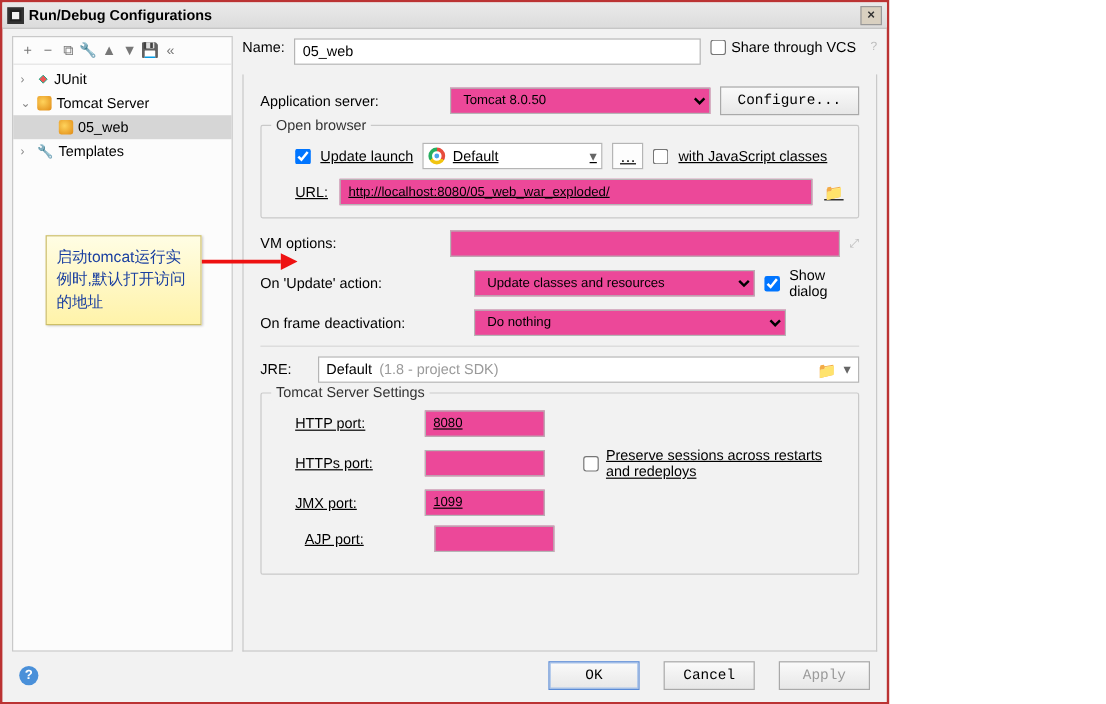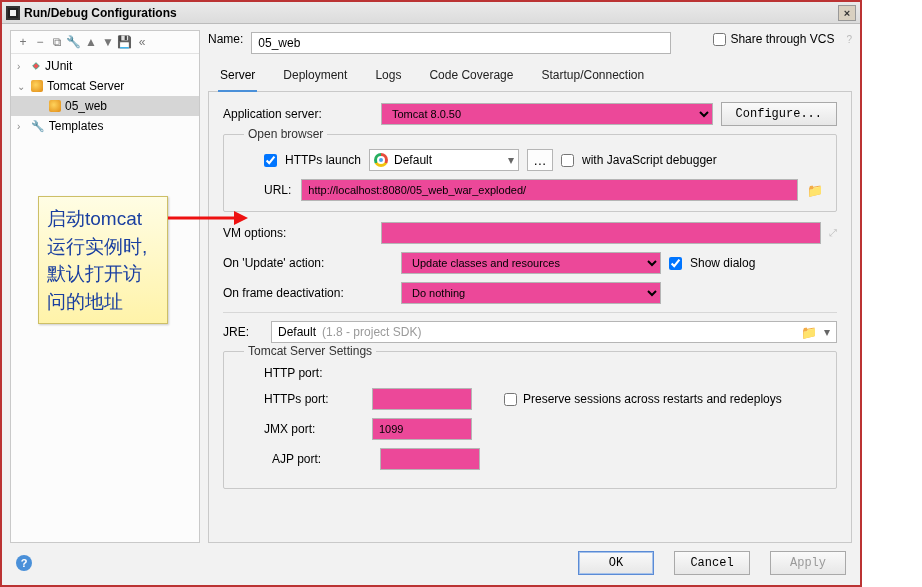--- a/index.html
+++ b/index.html
@@ -1,17 +1,17 @@
 <!DOCTYPE html>
 <html><head>
 <meta charset="utf-8">
 <style>
   * { box-sizing: border-box; margin: 0; padding: 0; }
   body { font-family: "Segoe UI", Tahoma, sans-serif; font-size: 12px; background: #fff; }
-  .window { width: 862px; height: 587px; border: 2px solid #b33; position: relative; background: #f2f2f2; display: flex; flex-direction: column; }
+  .window { width: 741px; height: 587px; border: 2px solid #b33; position: relative; background: #f2f2f2; display: flex; flex-direction: column; }
   .titlebar { height: 22px; background: linear-gradient(#eaeaea,#dcdcdc); display: flex; align-items: center; border-bottom: 1px solid #bbb; padding: 0 4px; }
   .titlebar .sysicon { width: 14px; height: 14px; background: #333; margin-right: 4px; display:flex; align-items:center; justify-content:center;}
   .titlebar .title { font-weight: bold; font-size: 12px; }
   .titlebar .close { margin-left: auto; width: 18px; height: 16px; background:#d9d0c0; border:1px solid #999; display:flex; align-items:center; justify-content:center; font-size:11px; font-weight:bold; color:#333;}
   .body { flex: 1; display: flex; flex-direction: column; padding: 6px 8px 6px 8px; }
   .main { flex: 1; display: flex; gap: 8px; min-height:0; }
   .left { width: 190px; border: 1px solid #c9c9c9; background: #fcfcfc; display: flex; flex-direction:column; }
   .toolbar-mini { display:flex; gap:3px; padding:4px 5px; border-bottom:1px solid #e3e3e3;}
   .toolbar-mini .ico { width:14px; height:14px; display:flex; align-items:center; justify-content:center; color:#777; font-size:12px; cursor:pointer;}
   .tree { padding: 2px 0; position:relative;}
@@ -30,32 +30,32 @@
   .tabs { display:flex; gap:24px; border-bottom:1px solid #c9c9c9; padding: 0 10px;}
   .tab { padding: 6px 2px 8px 2px; cursor:pointer; color:#222;}
   .tab.active{ color:#000; border-bottom: 2px solid #4a90d9; margin-bottom:-1px;}
   .panel { flex:1; overflow:auto; padding: 10px 14px 8px 14px; background:#f2f2f2; border:1px solid #c9c9c9; border-top:none;}
   .row { display:flex; align-items:center; gap:8px; margin-bottom:8px;}
   .row label.k{ min-width:150px; }
   .panel select, .panel input[type=text]{ height:22px; border:1px solid #b5b5b5; padding:2px 6px; font-family:inherit; font-size:11px; background:#ec4899;}
   .btn{ height:24px; padding:2px 14px; border:1px solid #a9a9a9; background:linear-gradient(#fafafa,#e7e7e7); cursor:pointer; font-family:Liberation Mono, monospace; font-size:12px;}
   .btn.primary{ border:1px solid #5a8bd6; box-shadow:0 0 0 1px #a6c2ea inset;}
   .btn.dim{ color:#9a9a9a;}
-  .fieldset{ border:1px solid #c9c9c9; border-radius:2px; padding: 10px 12px 10px 24px; margin: 6px 0 10px 0;}
+  .fieldset{ border:1px solid #c9c9c9; border-radius:2px; padding: 10px 12px 10px 12px; margin: 6px 0 10px 0; text-decoration: underline;}
   .fieldset .legend{ position:relative; top:-18px; background:#f2f2f2; display:inline-block; padding:0 4px; margin-left:-4px; color:#333;}
   .fieldset .legend + *{ margin-top:-10px;}
   .url-row{ display:flex; align-items:center; gap:10px;}
   .url-row input{ flex:1; }
   .sep{ height:1px; background:#d7d7d7; margin:8px 0;}
   .ports .row label.k{ min-width:100px;}
   .ports input{ width:100px;}
   .ports .side{ margin-left:24px; display:flex; align-items:center; gap:6px;}
   .footer{ display:flex; align-items:center; padding:8px 6px 4px 6px; gap:8px;}
   .footer .help{ width:16px;height:16px;border-radius:50%; background:#4a90d9; color:#fff; display:flex;align-items:center;justify-content:center; font-size:11px; font-weight:bold;}
-  .note{ position:absolute; left:36px; top:194px; width:130px; background:linear-gradient(#fffde4,#fff3a9); border:1px solid #cdbf67; padding:8px 8px; font-size:19px; color:#1a3fa0; font-family: "Microsoft YaHei","SimSun",sans-serif; line-height:1.45; box-shadow:1px 1px 2px rgba(0,0,0,.2);}
+  .note{ position:absolute; left:36px; top:194px; width:130px; background:linear-gradient(#fffde4,#fff3a9); border:1px solid #cdbf67; padding:8px 8px; font-size:13px; color:#1a3fa0; font-family: "Microsoft YaHei","SimSun",sans-serif; line-height:1.45; box-shadow:1px 1px 2px rgba(0,0,0,.2);}
   .arrow-ann{ position:absolute; left:166px; top:206px; }
   input[type=checkbox]{ width:13px; height:13px;}
   .folder-gray{ color:#bbb; font-size:13px;}
   .more-btn{ height:22px; width:26px; border:1px solid #b5b5b5; background:#fdfdfd; cursor:pointer;}
   .chrome-ico{ width:14px;height:14px; border-radius:50%; background: conic-gradient(#e74c3c 0 120deg,#f1c40f 120deg 240deg,#27ae60 240deg 360deg); position:relative; display:inline-block; vertical-align:middle;}
   .chrome-ico::after{content:""; position:absolute; inset:3px; background:#4aa3ec; border-radius:50%; border:2px solid #fff;}
   .expand-ico{ color:#bbb; font-size:10px;}
 </style>
 </head>
 <body>
@@ -117,50 +117,43 @@
         <div class="name-row">
           <label class="k">Name:</label>
           <input type="text" value="05_web" style="">
           <div class="share-row">
             <input type="checkbox" style="">
             <span>Share through VCS</span>
             <span class="expand-ico" style="margin-left:8px">?</span>
           </div>
         </div>
 
-        <div class="tabs">
-          <div class="tab active">Server</div>
-          <div class="tab">Deployment</div>
-          <div class="tab">Logs</div>
-          <div class="tab">Code Coverage</div>
-          <div class="tab">Startup/Connection</div>
-        </div>
 
         <div class="panel">
           <div class="row">
             <label class="k">Application server:</label>
             <select style="flex:1">
               <option>Tomcat 8.0.50</option>
             </select>
             <button class="btn">Configure...</button>
           </div>
 
           <div class="fieldset">
             <span class="legend">Open browser</span>
             <div class="row" style="margin-left:16px">
               <input type="checkbox" checked="" style="">
-              <span>HTTPs launch</span>
+              <span>Update launch</span>
               <span style="display:flex;align-items:center;border:1px solid #b5b5b5;background:#fff;height:22px;padding:0 4px; gap:6px; min-width:150px;">
                 <span class="chrome-ico"></span>
                 <span>Default</span>
                 <span style="margin-left:auto;color:#666">▾</span>
               </span>
               <button class="more-btn">…</button>
               <input type="checkbox" style="">
-              <span>with JavaScript debugger</span>
+              <span>with JavaScript classes</span>
             </div>
             <div class="url-row" style="margin-left:16px">
               <span>URL:</span>
               <input type="text" value="http://localhost:8080/05_web_war_exploded/" style="">
               <span class="folder-gray">📁</span>
             </div>
           </div>
 
           <div class="row">
             <label class="k">VM options:</label>
@@ -193,20 +186,21 @@
               <span style="color:#9a9a9a">(1.8 - project SDK)</span>
               <span style="margin-left:auto" class="folder-gray">📁</span>
               <span style="color:#666">▾</span>
             </div>
           </div>
 
           <div class="fieldset ports">
             <span class="legend">Tomcat Server Settings</span>
             <div class="row" style="margin-left:16px">
               <label class="k">HTTP port:</label>
+              <input type="text" value="8080" style="">
             </div>
             <div class="row" style="margin-left:16px">
               <label class="k">HTTPs port:</label>
               <input type="text" value="" style="">
               <div class="side">
                 <input type="checkbox" style="">
                 <span>Preserve sessions across restarts and redeploys</span>
               </div>
             </div>
             <div class="row" style="margin-left:16px">

